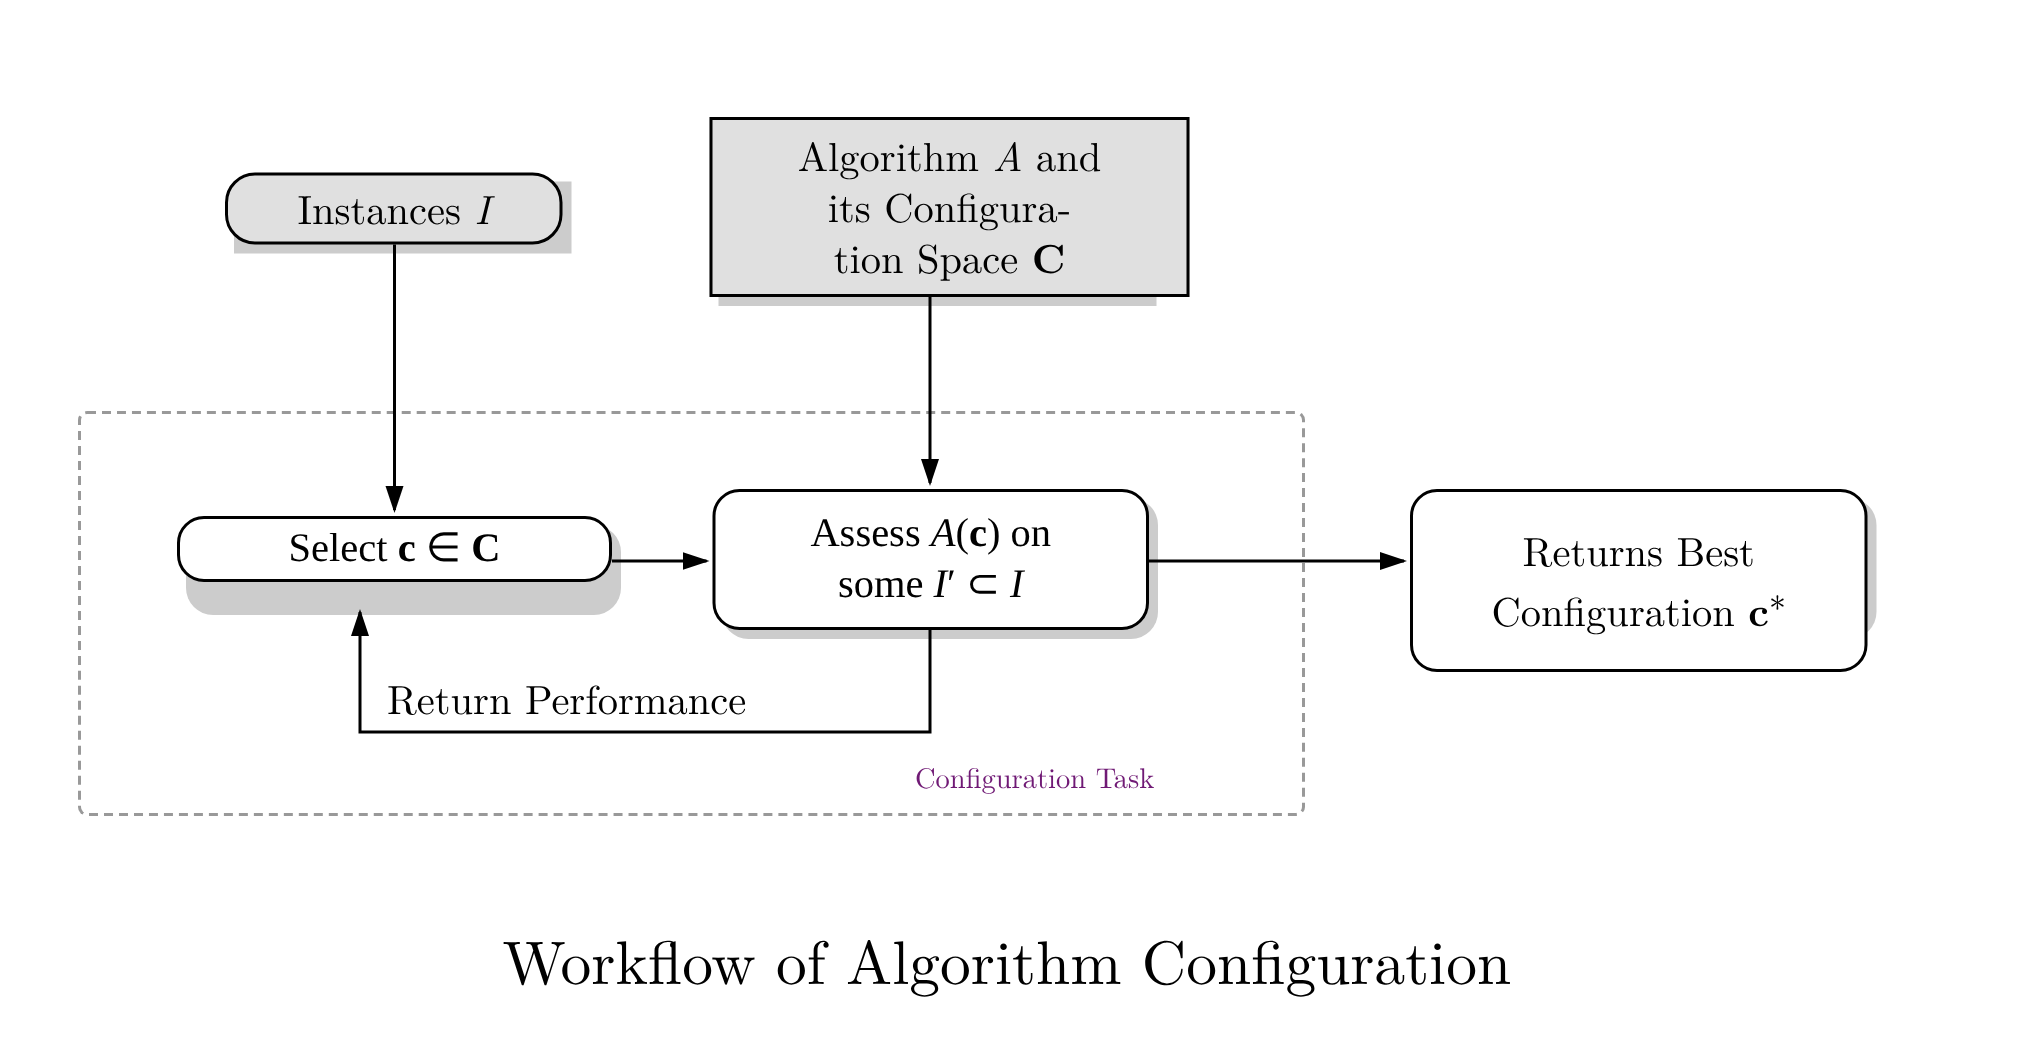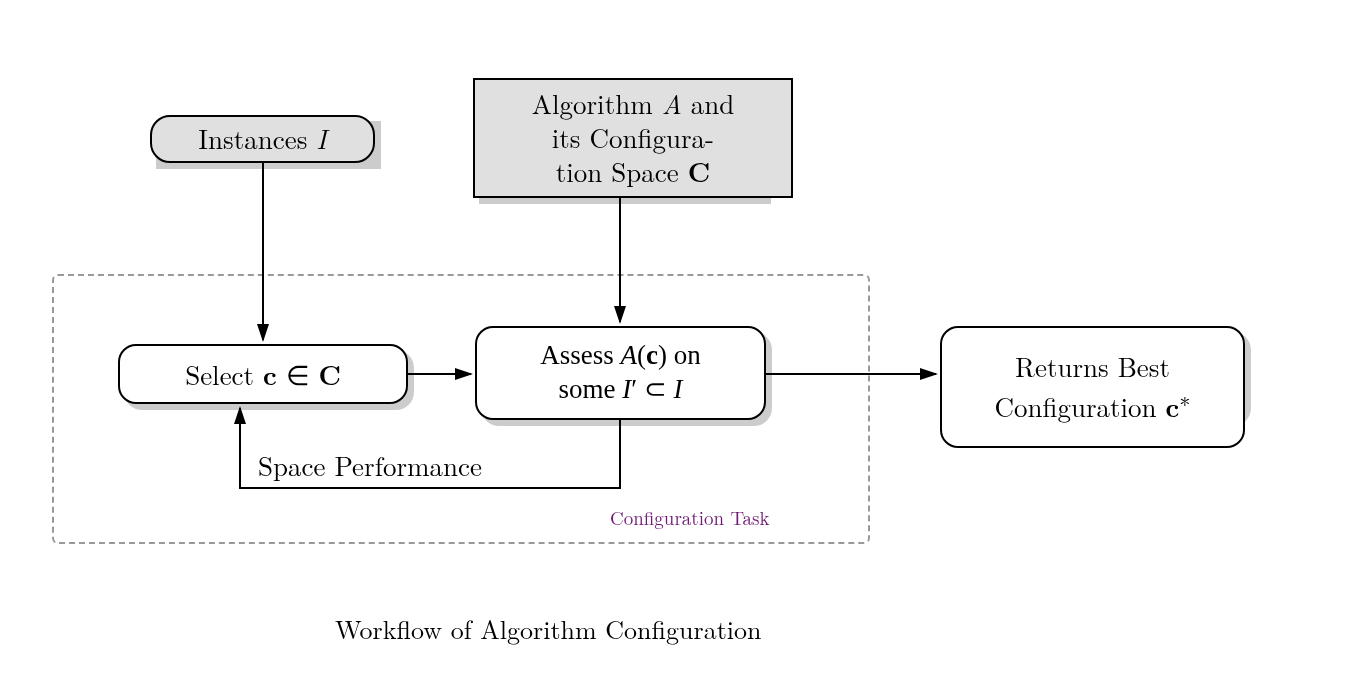--- a/index.html
+++ b/index.html
@@ -38,21 +38,21 @@
     border-radius: 6px;
   }
   .container-label {
     position: absolute;
     font-size: 19px;
     color: #701a75;
     text-align: center;
   }
   .caption {
     position: absolute;
-    font-size: 26px;
+    font-size: 41px;
     color: #000;
   }
   .feedback-label {
     position: absolute;
     font-size: 27px;
     color: #000;
   }
   svg.arrow {
     position: absolute;
     overflow: visible;
@@ -70,35 +70,35 @@
 <div class="box gray" style="left:150px; top:115px; width:225px; height:48px;border-radius:20px;">
   <span>Instances <span class="math-italic">I</span></span>
 </div>
 
 <div class="shadow" style="left:479px; top:84px; width:292px; height:120px;"></div>
 <div class="box gray" style="left:473px; top:78px; width:320px; height:120px;">
   <span>Algorithm <span class="math-italic">A</span> and<br>its Configura-<br>tion Space <span class="math-bold">C</span></span>
 </div>
 
 <div class="shadow rounded" style="left:124px; top:350px; width:290px; height:60px;"></div>
-<div class="box rounded" style="left:118px; top:344px; width:290px; height:60px;">
+<div class="box rounded" style="left:118px; top:344px; width:290px; height:44px;font-family:Liberation Serif, serif;">
   <span>Select <span class="math-bold">c</span> ∈ <span class="math-bold">C</span></span>
 </div>
 
 <div class="shadow rounded" style="left:481px; top:332px; width:291px; height:94px;"></div>
 <div class="box rounded" style="left:475px; top:326px; width:291px; height:94px;font-family:Liberation Serif, serif;">
   <span>Assess <span class="math-italic">A</span>(<span class="math-bold">c</span>) on<br>some <span class="math-italic">I</span>′ ⊂ <span class="math-italic">I</span></span>
 </div>
 
 <div class="shadow rounded" style="left:946px; top:332px; width:305px; height:94px;"></div>
 <div class="box rounded" style="left:940px; top:326px; width:305px; height:122px;">
   <span>Returns Best<br>Configuration <span class="math-bold">c</span><sup>∗</sup></span>
 </div>
 
-<div class="feedback-label" style="left:258px; top:446px;"><span>Space Performance</span></div>
+<div class="feedback-label" style="left:258px; top:446px;"><span>Return Performance</span></div>
 
 <div class="caption" style="left:335px; top:610px;"><span>Workflow of Algorithm Configuration</span></div>
 
 <svg class="arrow" style="left:0; top:0;" width="1348" height="691">
   <defs>
     <marker id="ah" markerWidth="10" markerHeight="10" refX="8" refY="3" orient="auto">
       <path d="M0,0 L9,3 L0,6 Z" fill="#000"></path>
     </marker>
   </defs>
 

